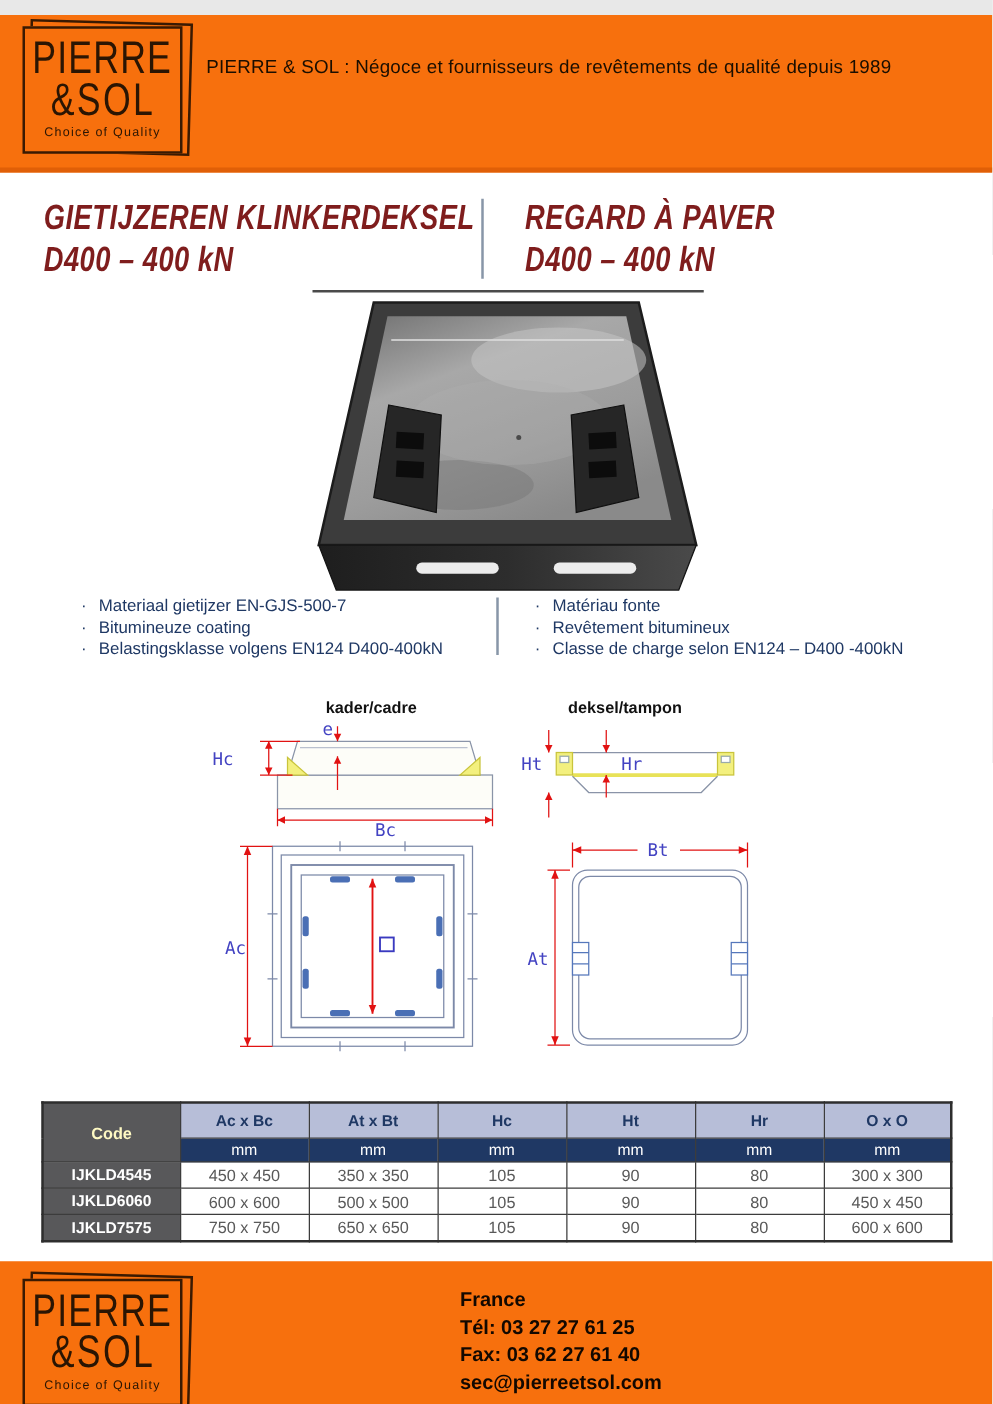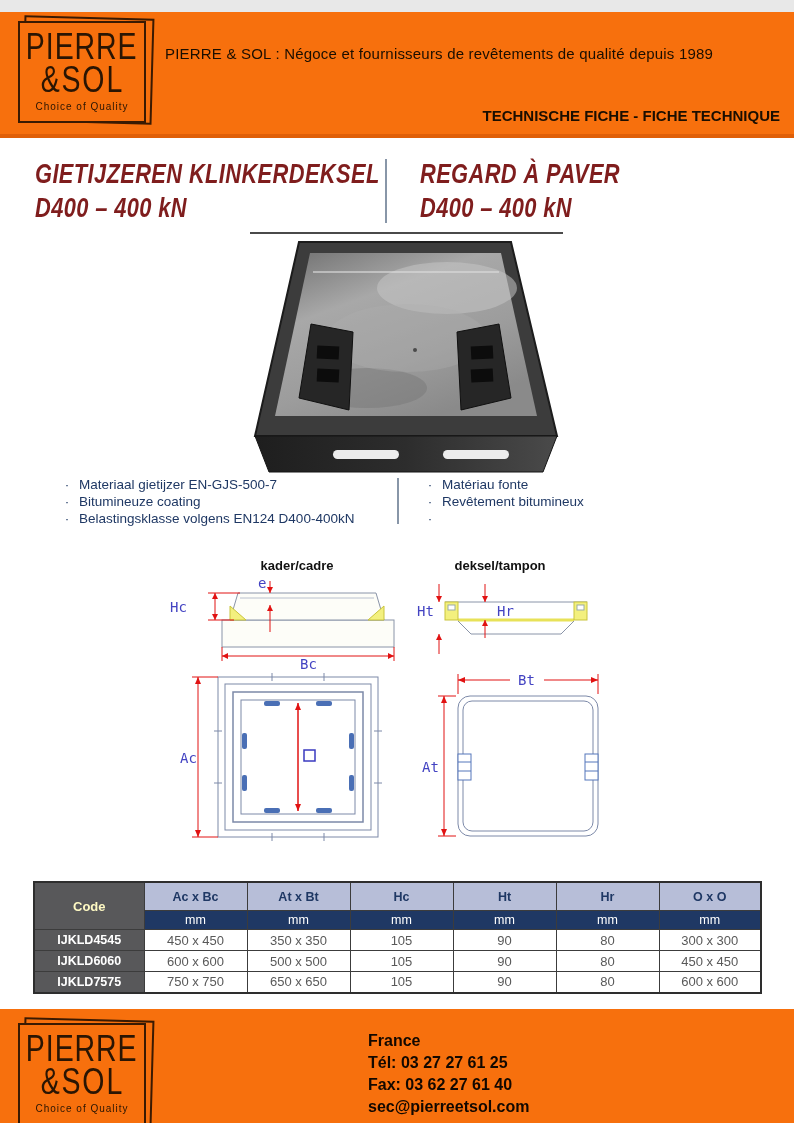--- a/index.html
+++ b/index.html
@@ -101,21 +101,20 @@
   <div class="band top">
     <div class="logo" style="left:18px; top:9px;">
       <div class="logo-shadow"></div>
       <div class="logo-box">
         <div class="logo-word1">PIERRE</div>
         <div class="logo-word2">&amp;SOL</div>
         <div class="logo-tag">Choice of Quality</div>
       </div>
     </div>
     <div class="header-tagline">PIERRE &amp; SOL : Négoce et fournisseurs de revêtements de qualité depuis 1989</div>
-    <div class="header-doctype">TECHNISCHE FICHE - FICHE TECHNIQUE</div>
   </div>
 
   <div class="title-block title-nl">
     <div class="title-line">GIETIJZEREN KLINKERDEKSEL</div>
     <div class="title-line">D400 – 400 kN</div>
   </div>
   <div class="title-divider"></div>
   <div class="title-block title-fr">
     <div class="title-line">REGARD À PAVER</div>
     <div class="title-line">D400 – 400 kN</div>
@@ -182,20 +181,21 @@
       <li>
         <span class="bullet">·</span>
         <span>Matériau fonte</span>
         </li>
       <li>
         <span class="bullet">·</span>
         <span>Revêtement bitumineux</span>
         </li>
       <li>
         <span class="bullet">·</span>
+        <span>Classe de charge selon EN124 – D400 -400kN</span>
         </li>
     </ul>
   </div>
 
   <div class="drawing-label frame">kader/cadre</div>
   <div class="drawing-label cover">deksel/tampon</div>
 
   <svg class="svg-abs" style="left:152px; top:564px;" width="250" height="96" viewBox="0 0 250 96">
     <rect x="70" y="44" width="172" height="27" fill="#FDFDF8" stroke="#8A94A8"></rect>
     <polygon points="78,44 86,17 224,17 232,44" fill="#FDFDF8" stroke="#8A94A8"></polygon>

